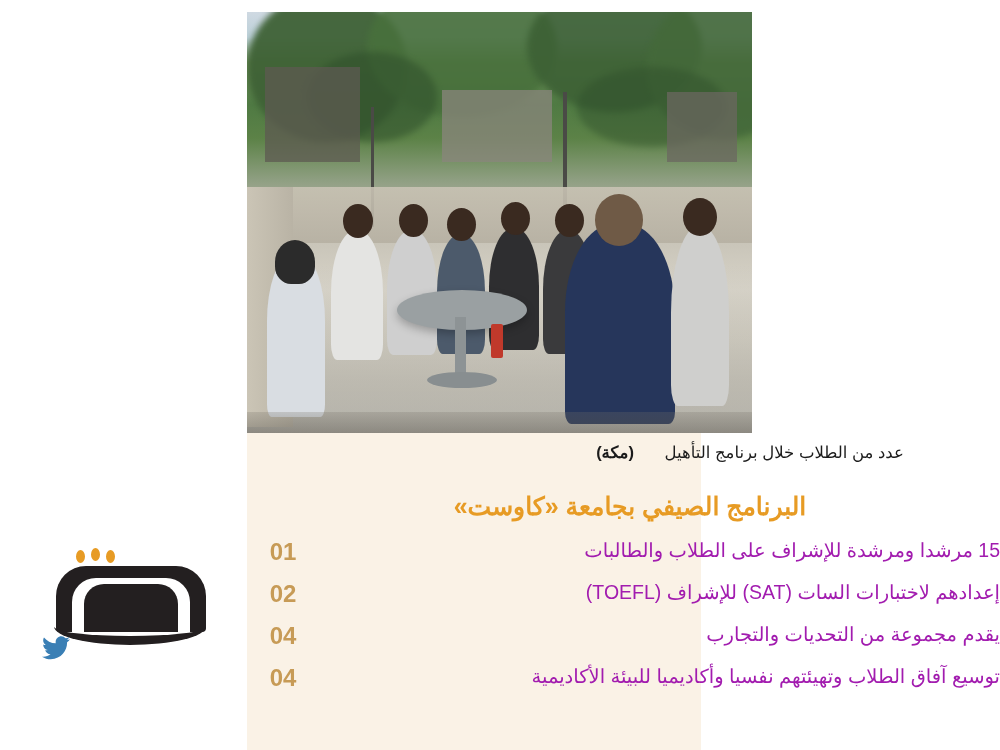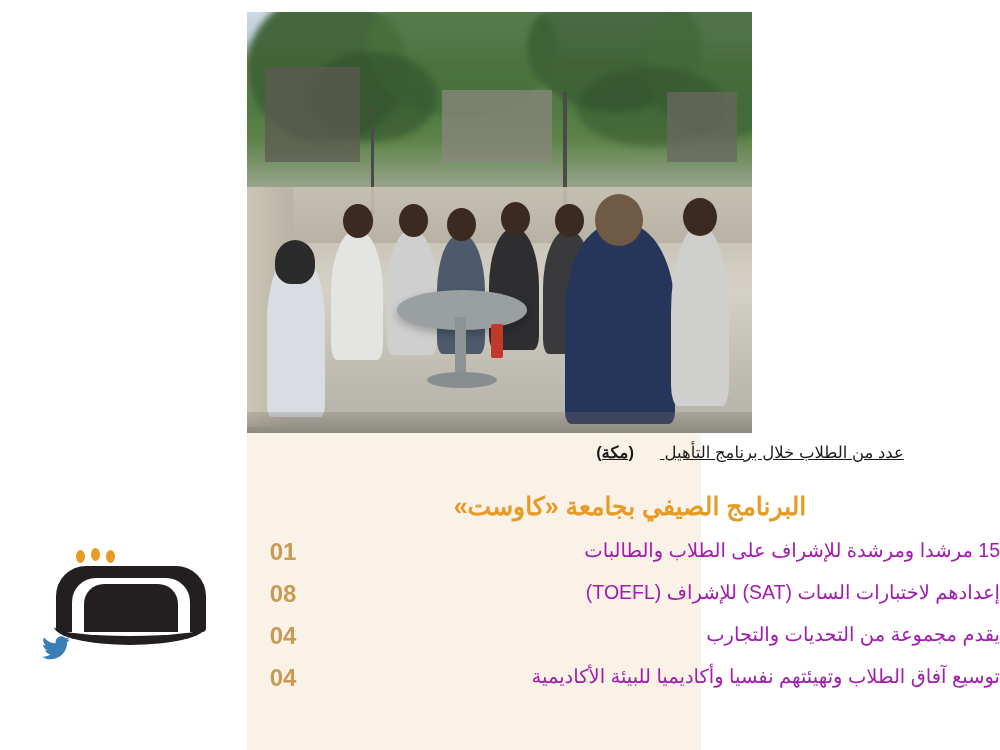--- a/index.html
+++ b/index.html
@@ -138,21 +138,20 @@
   .caption {
     position: absolute;
     right: 0;
     top: 443px;
     width: 500px;
     text-align: center;
     direction: rtl;
     font-size: 16.5px;
     color: #1b1b1b;
     letter-spacing: 0;
-    text-decoration: underline;
   }
   .caption .src { font-weight: bold; margin-right: 26px; }
 
   .headline {
     position: absolute;
     right: 0;
     top: 492px;
     width: 740px;
     text-align: center;
     direction: rtl;
@@ -347,21 +346,21 @@
 
 <div class="headline">البرنامج الصيفي بجامعة «كاوست»</div>
 
 <div class="list">
   <div class="list-row">
     <div class="txt">15 مرشدا ومرشدة للإشراف على الطلاب والطالبات</div>
     <div class="num">01</div>
   </div>
   <div class="list-row">
     <div class="txt">إعدادهم لاختبارات السات (SAT) للإشراف (TOEFL)</div>
-    <div class="num">08</div>
+    <div class="num">02</div>
   </div>
   <div class="list-row">
     <div class="txt">يقدم مجموعة من التحديات والتجارب</div>
     <div class="num">04</div>
   </div>
   <div class="list-row">
     <div class="txt">توسيع آفاق الطلاب وتهيئتهم نفسيا وأكاديميا للبيئة الأكاديمية</div>
     <div class="num">04</div>
   </div>
 </div>

